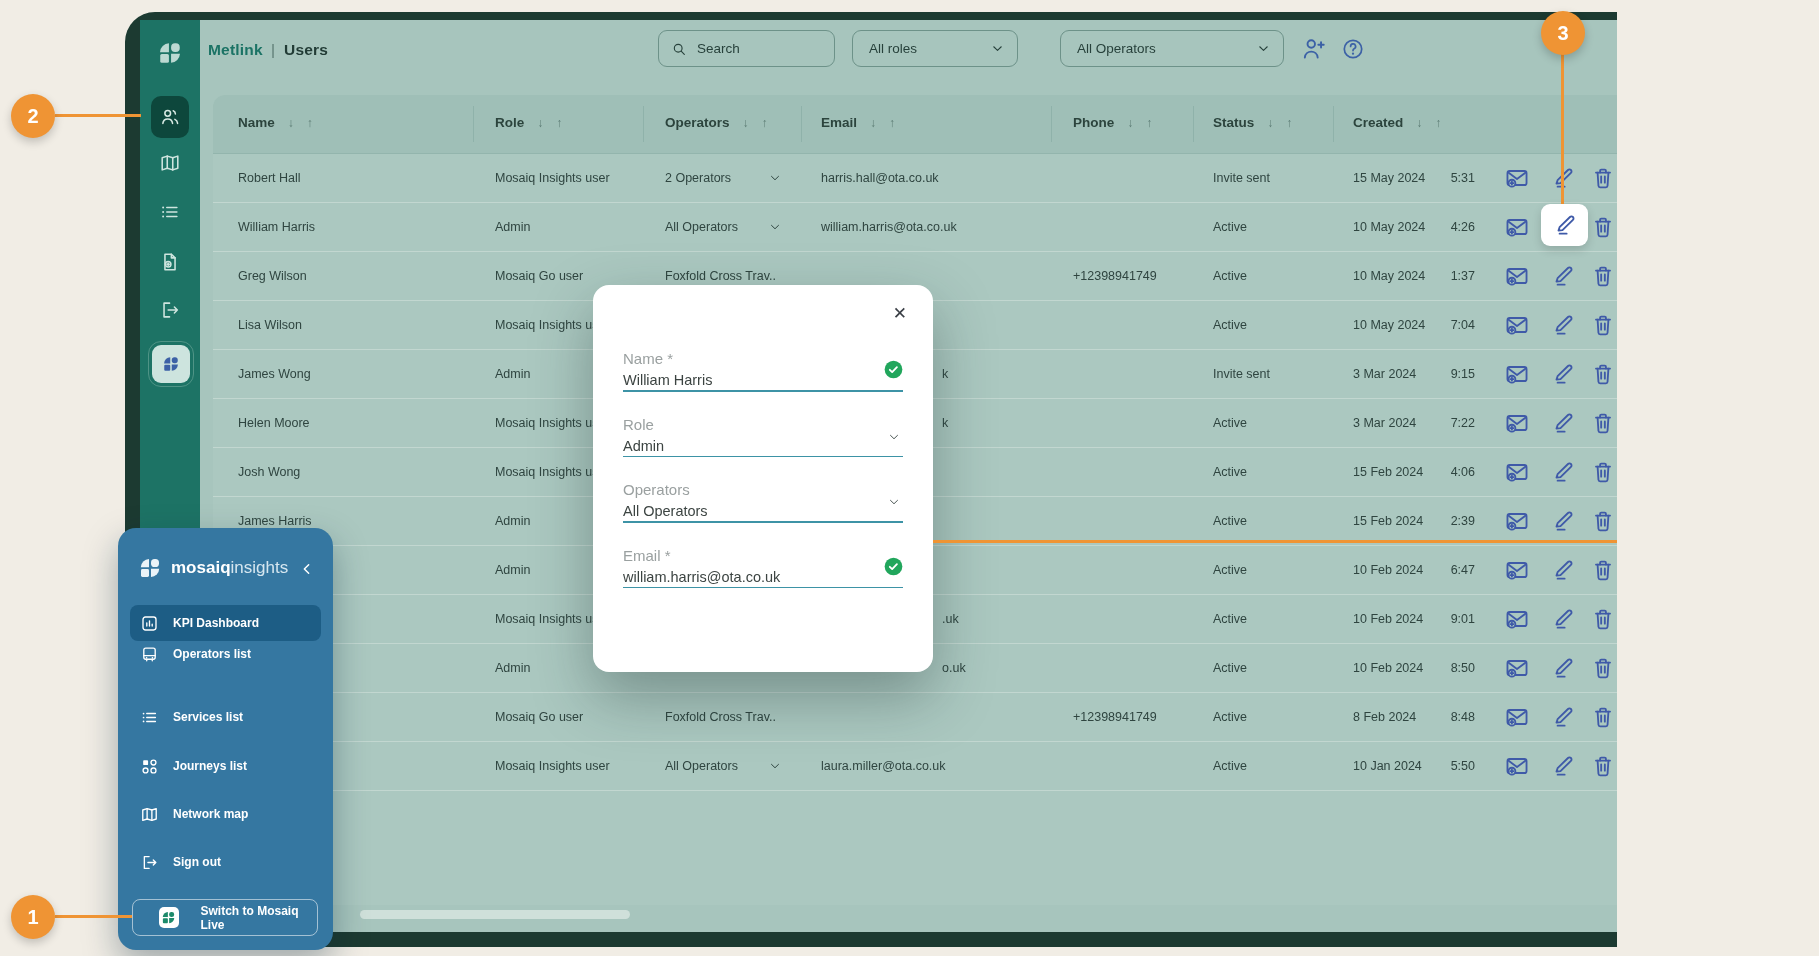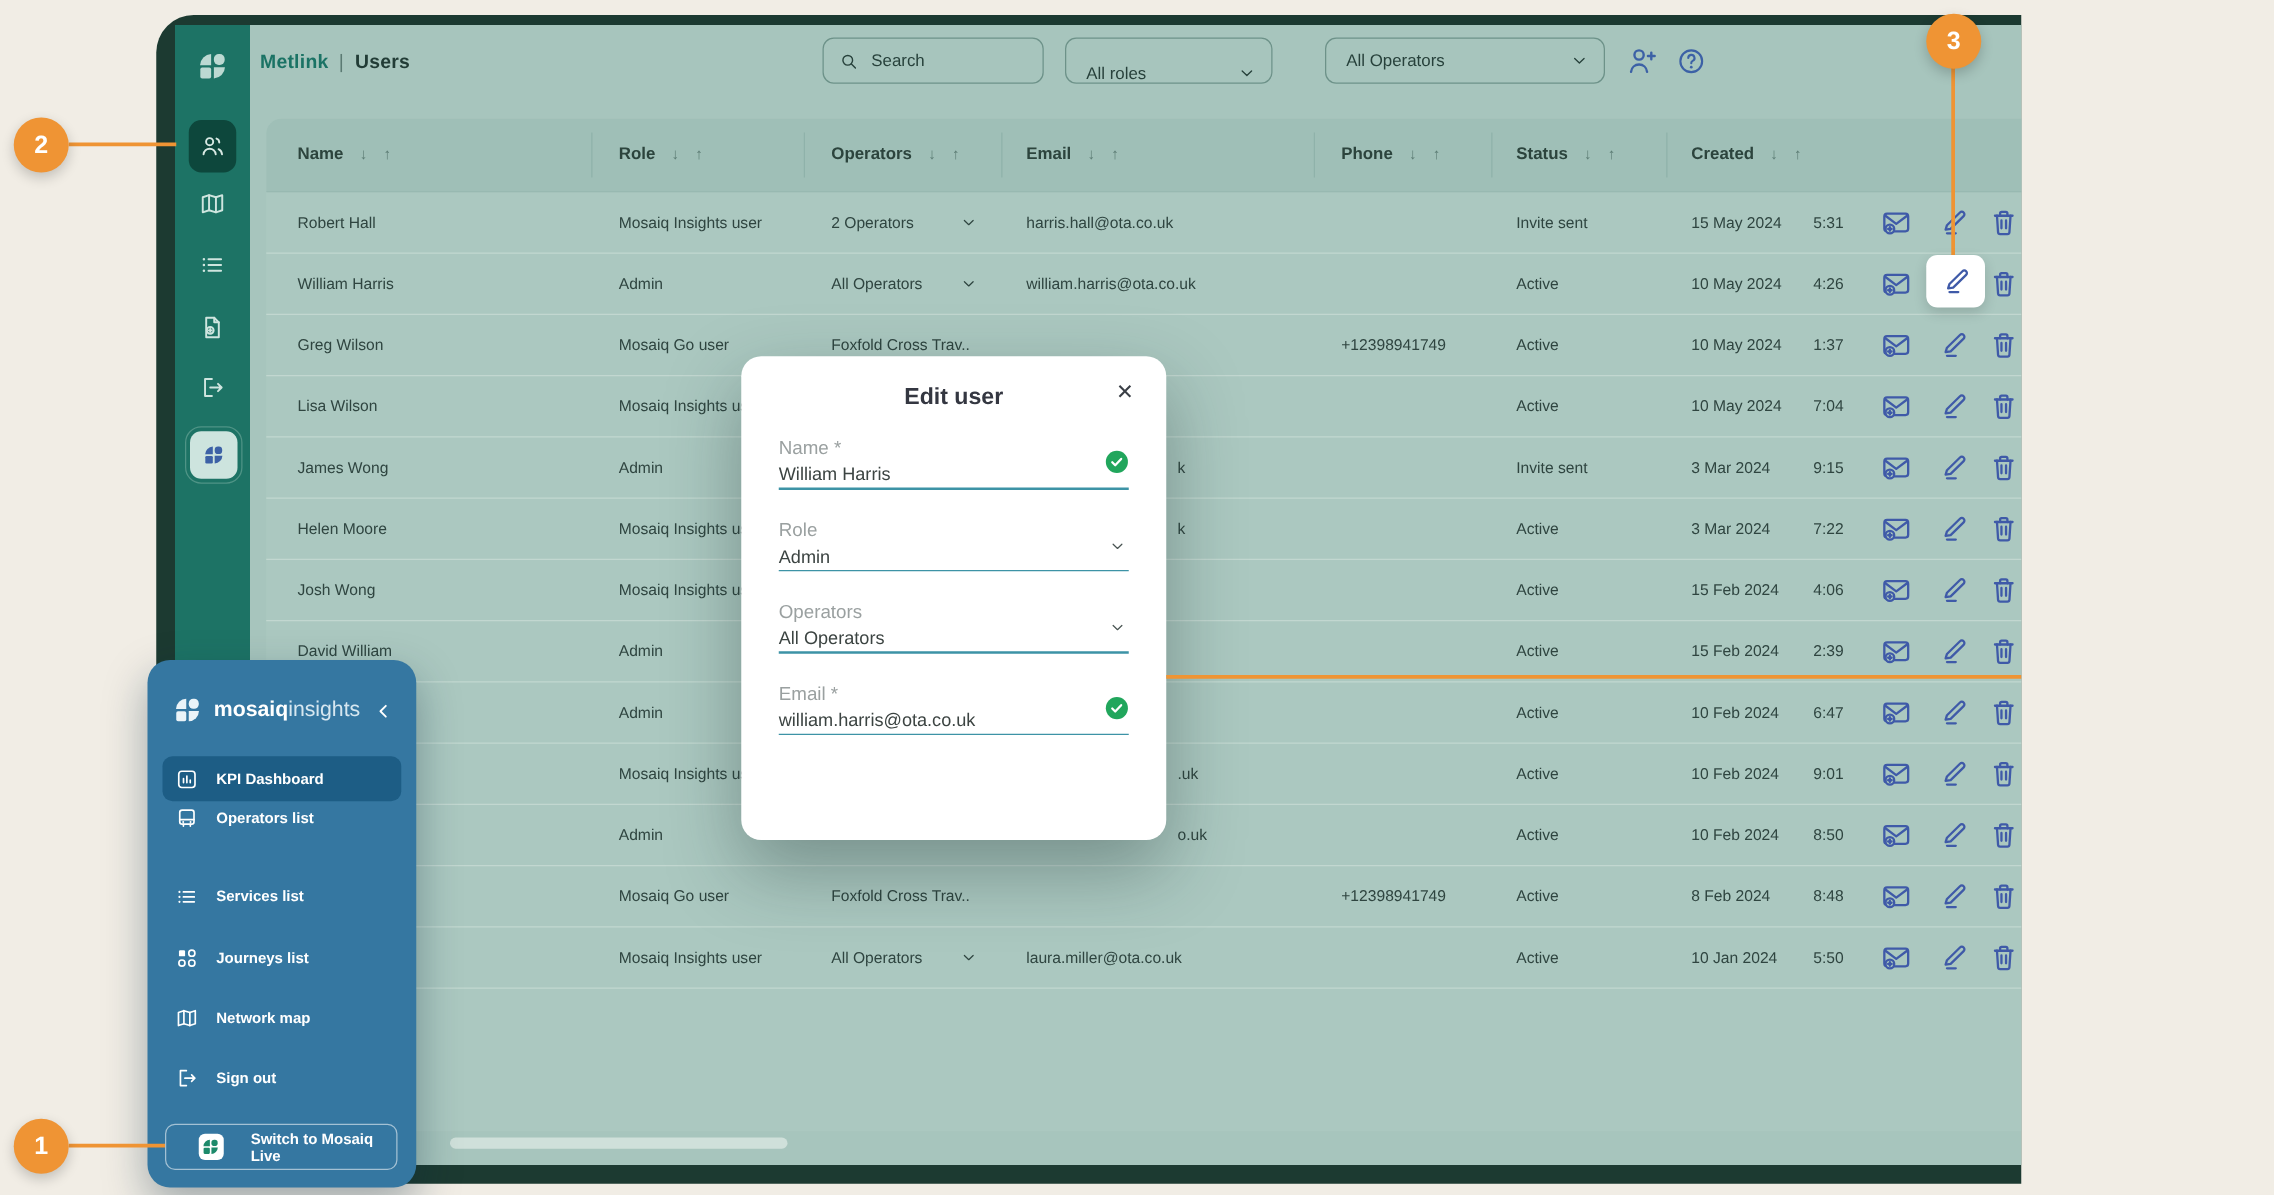--- a/index.html
+++ b/index.html
@@ -43,21 +43,21 @@
   .crumb-app{left:208px;color:var(--brandTeal);}
   .crumb-sep{left:271px;color:#5b7a73;font-weight:400;}
   .crumb-sec{left:284px;color:#223c36;}
   .tb-box{position:absolute;top:30px;height:37px;border:1.4px solid #6d9289;border-radius:9px;
     display:flex;align-items:center;box-sizing:border-box;color:#27413b;font-size:13.5px;}
   .tb-search{left:658px;width:177px;gap:8px;padding-left:12px;}
   .tb-search svg{width:16px;height:16px;color:#27413b;}
   .tb-search input{border:none;outline:none;background:transparent;width:110px;font:inherit;color:inherit;}
   .tb-search input::placeholder{color:#27413b;opacity:1;}
   .tb-sel{justify-content:space-between;padding:0 12px 0 16px;}
-  .tb-sel1{left:852px;width:166px;align-items:flex-end;}
+  .tb-sel1{left:852px;width:166px;}
   .tb-sel2{left:1060px;width:224px;}
   .tb-sel svg{width:15px;height:15px;color:#27413b;}
   .tb-ic{position:absolute;color:#3c61a6;}
   .tb-person{left:1300px;top:35px;width:27px;height:27px;}
   .tb-help{left:1341px;top:37px;width:24px;height:24px;}
 
   
   .card{position:absolute;left:213px;top:95px;width:1512px;height:810px;background:var(--sageCard);border-radius:12px;}
   .thead{position:relative;height:58px;background:var(--sageHead);border-radius:12px 12px 0 0;border-bottom:1px solid #93b5ad;}
   .hc{position:absolute;top:20px;font-size:13.5px;font-weight:700;color:#2c443d;white-space:nowrap;}
@@ -442,21 +442,21 @@
                 <path d="M7 20h6.5"></path>
               </svg></span></button>
           <button class="act act3"><span><svg viewBox="0 0 24 24" fill="none" stroke="currentColor" stroke-width="1.7" stroke-linecap="round" stroke-linejoin="round" width="100%" height="100%">
                 <path d="M5.5 7h13"></path>
                 <path d="M9.3 7V5.3a1.1 1.1 0 0 1 1.1-1.1h3.2a1.1 1.1 0 0 1 1.1 1.1V7"></path>
                 <path d="M7 7l.8 12.2a1.5 1.5 0 0 0 1.5 1.4h5.4a1.5 1.5 0 0 0 1.5-1.4L17 7"></path>
                 <path d="M10.3 10.5v5.8 M13.7 10.5v5.8"></path>
               </svg></span></button>
         </div>
         <div class="trow">
-          <span class="c name">David William</span>
+          <span class="c name">James Harris</span>
           <span class="c role">Admin</span>
           <span class="c ops"></span>
           <span class="c email"></span>
           <span class="c phone"></span>
           <span class="c status">Active</span>
           <span class="c date">15 Feb 2024</span>
           <span class="c time">2:39</span>
           <button class="act act1"><span><svg viewBox="0 0 24 24" fill="none" stroke="currentColor" stroke-width="1.7" stroke-linecap="round" stroke-linejoin="round" width="100%" height="100%">
                 <rect x="3.2" y="5.5" width="17.6" height="13" rx="2"></rect>
                 <path d="M4 7 12 13 20 7"></path>
@@ -699,21 +699,20 @@
               <rect x="3" y="13" width="8" height="8" rx="1.4"></rect>
               <path d="M13 21 A8.5 8.5 0 0 0 21.2 12.8 L13 12.8 Z"></path>
             </svg>
           </span>
         </span>
       <span class="pswitch-label">Switch to Mosaiq Live</span>
     </div>
   </div>
 
   <div class="modal">
-    <div class="mtitle">Edit user</div>
     <button class="mclose">✕</button>
     <div class="mbody" id="fields">
         <div class="field">
           <div class="flabel">Name *</div>
           <div class="fvalue">William Harris</div>
           <span class="fline"></span>
           <span class="fcheck">
             <svg viewBox="0 0 20 20" width="100%" height="100%">
               <circle cx="10" cy="10" r="9.3" fill="#21a65c"></circle>
               <path d="M6.1 10.3l2.5 2.5 5-5.3" fill="none" stroke="#fff" stroke-width="1.9" stroke-linecap="round" stroke-linejoin="round"></path>

